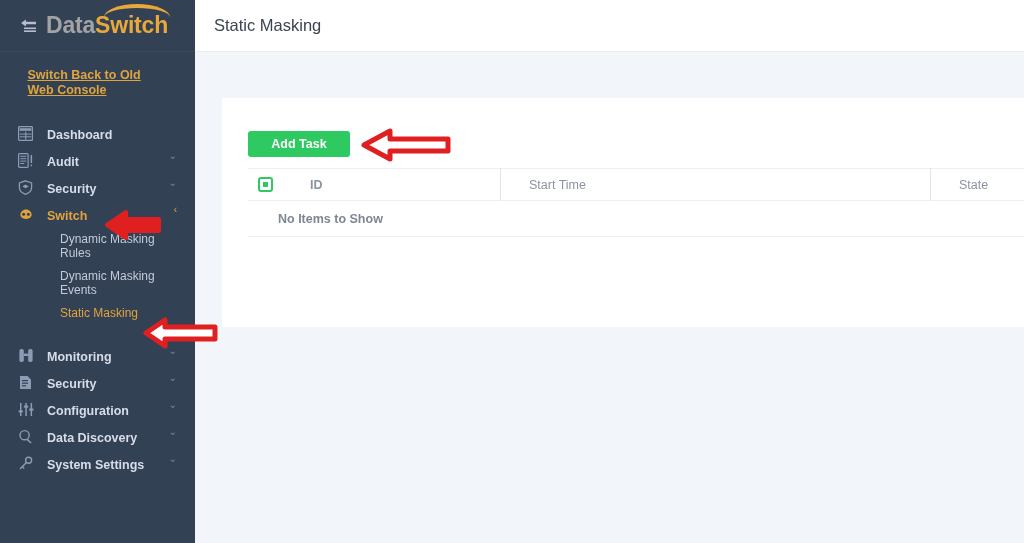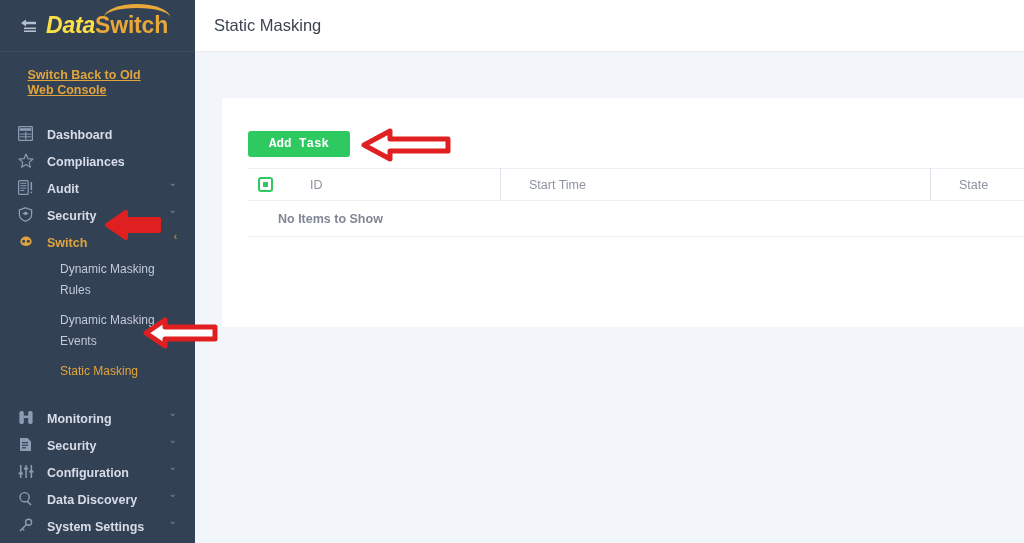--- a/index.html
+++ b/index.html
@@ -27,21 +27,21 @@
   #collapse-icon {
     margin-left: 18px; width: 20px; height: 20px;
     display: flex; align-items: center; justify-content: center;
   }
   #logo-text {
     margin-left: 8px;
     font-size: 23px; font-weight: bold;
     letter-spacing: -0.2px;
     position: relative;
   }
-  .logo-data { color: #fde047; font-style: italic; }
+  .logo-data { color: #a3a3a3; }
   .logo-sun  { color: #e8a83a; }
   #logo-arc {
     position: absolute; right: -2px; top: -8px;
     width: 66px; height: 16px;
     border-top: 4px solid #e8a83a;
     border-radius: 60% 60% 0 0 / 100% 100% 0 0;
     border-left: 0; border-right: 0; border-bottom: 0;
   }
 
   #switch-link {
@@ -85,21 +85,21 @@
     line-height: 1;
   }
   .chev.gold { color: #e0a43c; }
 
   .sub-item {
     padding-left: 60px;
     padding-right: 10px;
     margin-top: 9px;
     font-size: 12px;
     color: #c2cad8;
-    line-height: 21px;
+    line-height: 14px;
     cursor: pointer;
     position: relative;
   }
   .sub-item.active { color: #e0a43c; }
 
   
   #main {
     position: absolute; left: 195px; top: 0;
     width: 829px; height: 543px;
     background: #f2f5f9;
@@ -117,42 +117,42 @@
     position: absolute; left: 27px; top: 98px;
     width: 830px; height: 229px;
     background: #ffffff;
   }
   #add-task {
     position: absolute; left: 26px; top: 33px;
     width: 102px; height: 26px;
     background: #2ec961;
     border: none; border-radius: 3px;
     color: #ffffff; font-size: 12.5px; font-weight: bold;
-    font-family: Liberation Mono, monospace;
+    font-family: Liberation Sans, sans-serif;
     cursor: pointer;
     display: flex; align-items: center; justify-content: center;
   }
   #table {
     position: absolute; left: 26px; top: 70px;
     width: 804px;
   }
   #thead {
     display: flex; align-items: center;
     height: 33px;
     border-top: 1px solid #eceff3;
     border-bottom: 1px solid #eceff3;
   }
   .th {
     font-size: 12.5px; color: #8c93a0;
     display: flex; align-items: center;
     height: 33px;
   }
   .th-sep { border-left: 1px solid #dfe3ea; padding-left: 28px; }
   #th-check { width: 62px; padding-left: 10px; }
-  #th-id    { width: 190px; }
+  #th-id    { width: 190px; font-weight: bold; }
   #th-start { width: 430px; }
   #th-state { width: 120px; }
   #check-icon {
     width: 15px; height: 15px;
     border: 2px solid #2ec961; border-radius: 3px;
     display: flex; align-items: center; justify-content: center;
   }
   #check-icon i {
     width: 5px; height: 5px; background: #2ec961; display: block;
   }
@@ -199,29 +199,20 @@
             <rect x="1.6" y="2.2" width="11.8" height="2.6" fill="#8e9bb3"></rect>
             <rect x="7.2" y="5.6" width="1.1" height="8" fill="#8e9bb3"></rect>
             <rect x="1.6" y="7.6" width="11.8" height="1" fill="#8e9bb3"></rect>
             <rect x="1.6" y="10.3" width="11.8" height="1" fill="#8e9bb3"></rect>
           </svg>
       </span>
       <span class="nav-label">Dashboard</span>
       <span class="chev"></span>
     </div>
 
-    <div class="nav-item">
-      <span class="nav-icon">
-        <svg width="16" height="15" viewBox="0 0 16 15">
-            <path d="M8 1 L10 5.7 L15 6.1 L11.2 9.4 L12.4 14.2 L8 11.6 L3.6 14.2 L4.8 9.4 L1 6.1 L6 5.7 Z" fill="none" stroke="#8e9bb3" stroke-width="1.2" stroke-linejoin="round"></path>
-          </svg>
-      </span>
-      <span class="nav-label">Compliances</span>
-      <span class="chev"></span>
-    </div>
 
     <div class="nav-item">
       <span class="nav-icon">
         <svg width="16" height="15" viewBox="0 0 16 15">
             <rect x="0.6" y="0.6" width="9.5" height="13.8" rx="1" fill="none" stroke="#8e9bb3" stroke-width="1.2"></rect>
             <rect x="2.3" y="2.8" width="6" height="1" fill="#8e9bb3"></rect>
             <rect x="2.3" y="5.2" width="6" height="1" fill="#8e9bb3"></rect>
             <rect x="2.3" y="7.6" width="6" height="1" fill="#8e9bb3"></rect>
             <rect x="2.3" y="10" width="4" height="1" fill="#8e9bb3"></rect>
             <rect x="12.6" y="2" width="1.5" height="8" fill="#8e9bb3"></rect>

